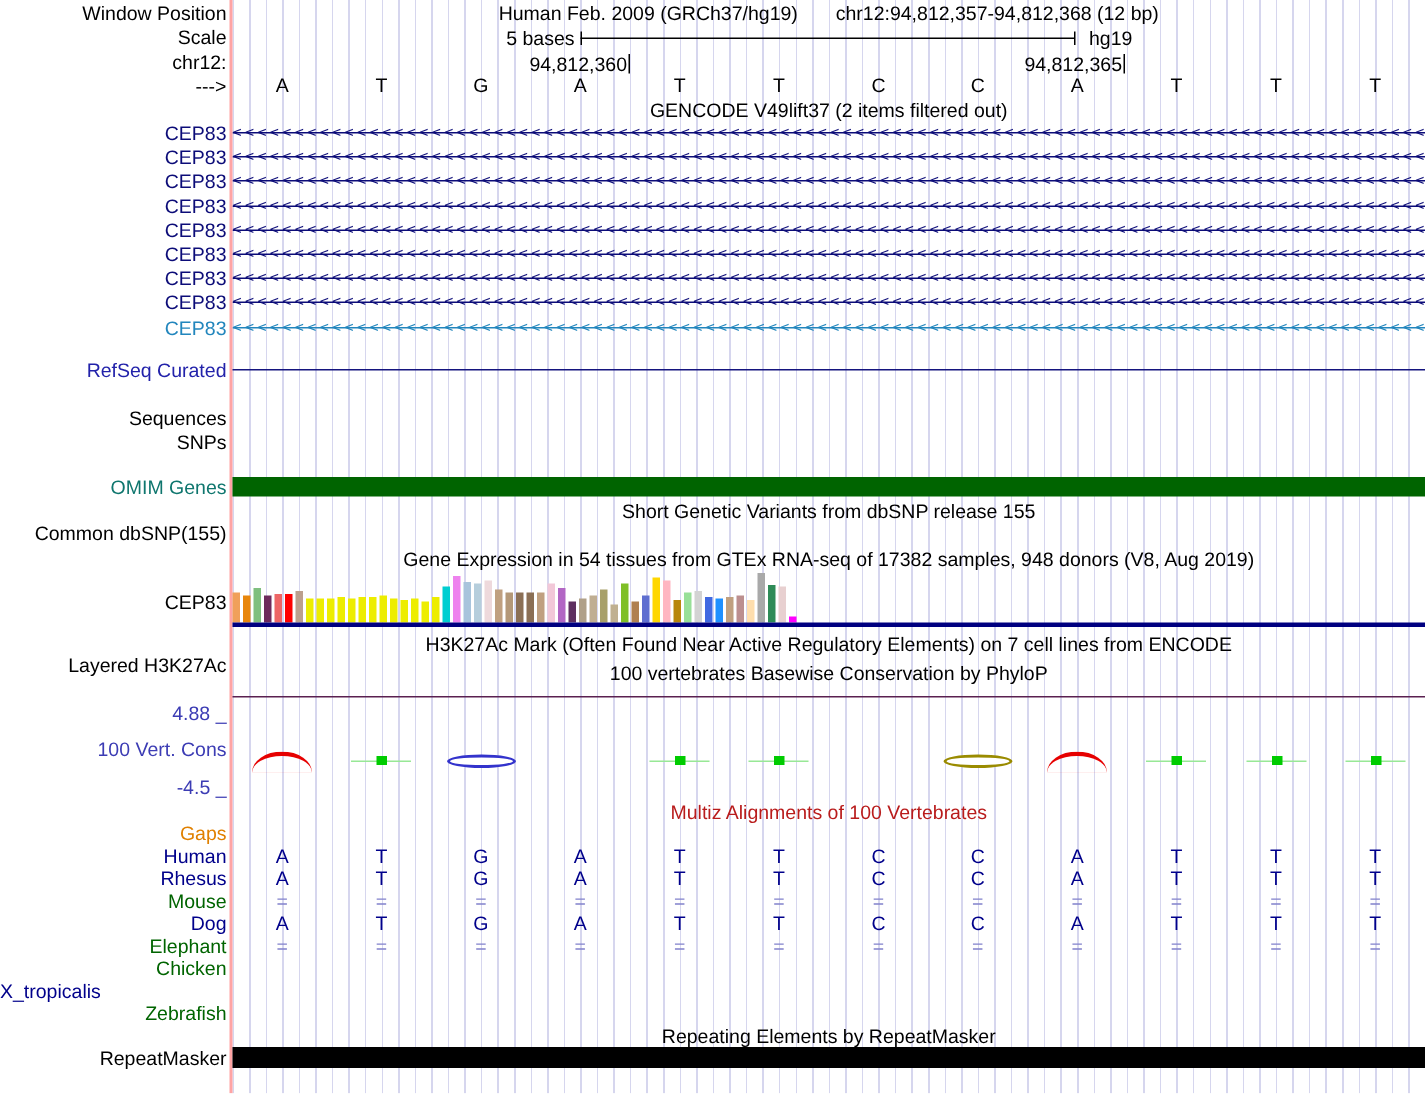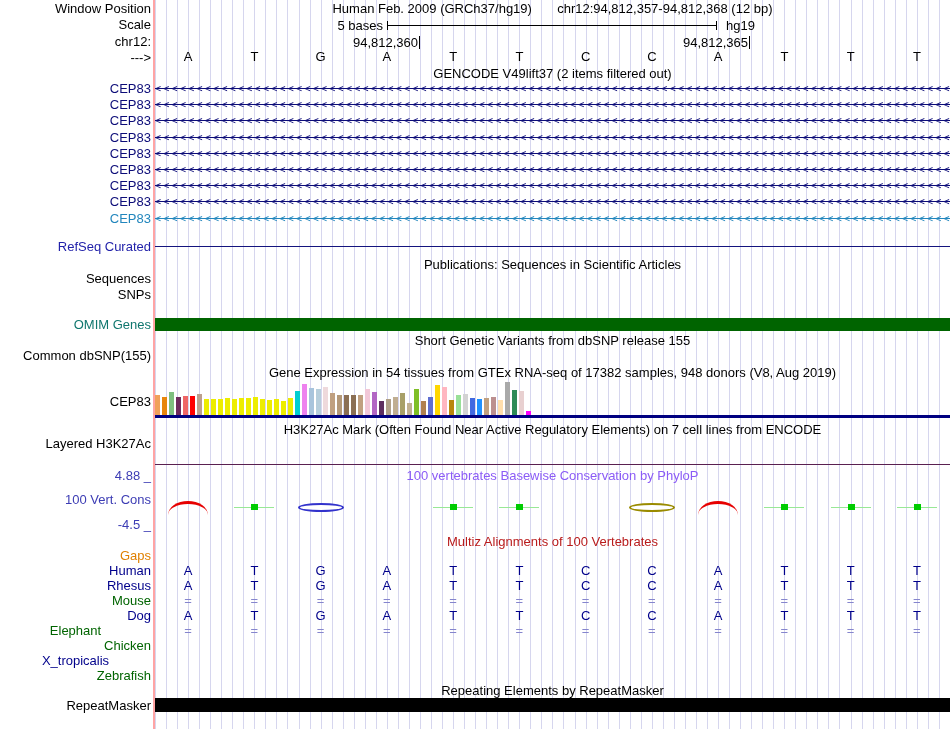--- a/index.html
+++ b/index.html
@@ -102,21 +102,20 @@
       <div style="position: absolute; left: 0px; width: 151px; top: 211.6px; text-align: right; color: rgb(34, 134, 189); line-height: 13px;">CEP83</div>
       <div style="position: absolute; left: 155px; top: 210.6px; width: 795px; height: 14px; overflow: hidden; color: rgb(34, 134, 189);">
         <div style="position: absolute; left: 0px; top: 7px; width: 795px; height: 1px; background: rgb(34, 134, 189);"></div>
         <div style="position: absolute; left: 0px; top: 0px; width: 795px; height: 14px; line-height: 15px; font-family: &quot;DejaVu Sans Mono&quot;, monospace; font-size: 10px; letter-spacing: 2.28px; white-space: nowrap;">&lt;&lt;&lt;&lt;&lt;&lt;&lt;&lt;&lt;&lt;&lt;&lt;&lt;&lt;&lt;&lt;&lt;&lt;&lt;&lt;&lt;&lt;&lt;&lt;&lt;&lt;&lt;&lt;&lt;&lt;&lt;&lt;&lt;&lt;&lt;&lt;&lt;&lt;&lt;&lt;&lt;&lt;&lt;&lt;&lt;&lt;&lt;&lt;&lt;&lt;&lt;&lt;&lt;&lt;&lt;&lt;&lt;&lt;&lt;&lt;&lt;&lt;&lt;&lt;&lt;&lt;&lt;&lt;&lt;&lt;&lt;&lt;&lt;&lt;&lt;&lt;&lt;&lt;&lt;&lt;&lt;&lt;&lt;&lt;&lt;&lt;&lt;&lt;&lt;&lt;&lt;&lt;&lt;&lt;&lt;&lt;</div>
       </div>
     </div>
 
   <div class="lbl" style="top:240px;color:#2222aa">RefSeq Curated</div>
   <div class="hbar" style="top:246px;height:1px;background:#14147e"></div>
 
-  <div class="title" style="top:258px">Publications: Sequences in Scientific Articles</div>
   <div class="lbl" style="top:272px">Sequences</div>
   <div class="lbl" style="top:288px">SNPs</div>
 
   <div class="lbl" style="top:318px;color:#0f766e">OMIM Genes</div>
   <div class="hbar" style="top:318px;height:13px;background:#006400"></div>
 
   <div class="title" style="top:334px">Short Genetic Variants from dbSNP release 155</div>
   <div class="lbl" style="top:349px">Common dbSNP(155)</div>
 
   <div class="title" style="top:366px">Gene Expression in 54 tissues from GTEx RNA-seq of 17382 samples, 948 donors (V8, Aug 2019)</div>
@@ -177,21 +176,21 @@
       <div style="position: absolute; left: 364px; bottom: 0px; width: 5px; height: 24px; background: rgb(232, 208, 208);"></div>
       <div style="position: absolute; left: 371px; bottom: 0px; width: 5px; height: 4px; background: rgb(255, 0, 255);"></div>
     </div>
   <div class="hbar" style="top:415px;height:3px;background:#000080"></div>
 
   <div class="title" style="top:423px">H3K27Ac Mark (Often Found Near Active Regulatory Elements) on 7 cell lines from ENCODE</div>
   <div class="lbl" style="top:437px">Layered H3K27Ac</div>
   <div class="hbar" style="top:464px;height:1px;background:#5a2050"></div>
 
   <div class="lbl" style="top:469px;color:#3c3cb4">4.88 _</div>
-  <div class="title" style="top:469px;color:#8b5cf6">100 vertebrates Basewise Conservation by PhyloP</div>
+  <div class="title" style="top:442px;color:#000000">100 vertebrates Basewise Conservation by PhyloP</div>
   <div class="lbl" style="top:493px;color:#3c3cb4">100 Vert. Cons</div>
   <div id="cons-glyphs">
       <div style="position: absolute; left: 168.125px; top: 501px; width: 40px; height: 11px; border-top: 3px solid rgb(230, 0, 0); border-radius: 50% 50% 0px 0px / 100% 100% 0px 0px;"></div>
       <div style="position: absolute; left: 234.375px; top: 507px; width: 40px; height: 1px; background: rgb(152, 232, 150);"></div>
       <div style="position: absolute; left: 251.375px; top: 504px; width: 7px; height: 6px; background: rgb(0, 204, 0);"></div>
       <div style="position: absolute; left: 297.625px; top: 503px; width: 42px; height: 5px; border: 2px solid rgb(51, 51, 204); border-radius: 50%; background: rgb(255, 255, 255);"></div>
       <div style="position: absolute; left: 433.125px; top: 507px; width: 40px; height: 1px; background: rgb(152, 232, 150);"></div>
       <div style="position: absolute; left: 450.125px; top: 504px; width: 7px; height: 6px; background: rgb(0, 204, 0);"></div>
       <div style="position: absolute; left: 499.375px; top: 507px; width: 40px; height: 1px; background: rgb(152, 232, 150);"></div>
       <div style="position: absolute; left: 516.375px; top: 504px; width: 7px; height: 6px; background: rgb(0, 204, 0);"></div>
@@ -254,34 +253,34 @@
       <div style="position: absolute; left: 287.5px; top: 609px; width: 66.25px; text-align: center; line-height: 13px; color: rgb(0, 0, 139);">G</div>
       <div style="position: absolute; left: 353.75px; top: 609px; width: 66.25px; text-align: center; line-height: 13px; color: rgb(0, 0, 139);">A</div>
       <div style="position: absolute; left: 420px; top: 609px; width: 66.25px; text-align: center; line-height: 13px; color: rgb(0, 0, 139);">T</div>
       <div style="position: absolute; left: 486.25px; top: 609px; width: 66.25px; text-align: center; line-height: 13px; color: rgb(0, 0, 139);">T</div>
       <div style="position: absolute; left: 552.5px; top: 609px; width: 66.25px; text-align: center; line-height: 13px; color: rgb(0, 0, 139);">C</div>
       <div style="position: absolute; left: 618.75px; top: 609px; width: 66.25px; text-align: center; line-height: 13px; color: rgb(0, 0, 139);">C</div>
       <div style="position: absolute; left: 685px; top: 609px; width: 66.25px; text-align: center; line-height: 13px; color: rgb(0, 0, 139);">A</div>
       <div style="position: absolute; left: 751.25px; top: 609px; width: 66.25px; text-align: center; line-height: 13px; color: rgb(0, 0, 139);">T</div>
       <div style="position: absolute; left: 817.5px; top: 609px; width: 66.25px; text-align: center; line-height: 13px; color: rgb(0, 0, 139);">T</div>
       <div style="position: absolute; left: 883.75px; top: 609px; width: 66.25px; text-align: center; line-height: 13px; color: rgb(0, 0, 139);">T</div>
-      <div style="position: absolute; left: 0px; width: 151px; top: 624px; text-align: center; color: rgb(0, 100, 0); line-height: 13px;">Elephant</div>
+      <div style="position: absolute; left: 0px; width: 151px; top: 624px; text-align: right; color: rgb(0, 100, 0); line-height: 13px;">Elephant</div>
       <div style="position: absolute; left: 155px; top: 624px; width: 66.25px; text-align: center; line-height: 13px; color: rgb(133, 133, 205);">=</div>
       <div style="position: absolute; left: 221.25px; top: 624px; width: 66.25px; text-align: center; line-height: 13px; color: rgb(133, 133, 205);">=</div>
       <div style="position: absolute; left: 287.5px; top: 624px; width: 66.25px; text-align: center; line-height: 13px; color: rgb(133, 133, 205);">=</div>
       <div style="position: absolute; left: 353.75px; top: 624px; width: 66.25px; text-align: center; line-height: 13px; color: rgb(133, 133, 205);">=</div>
       <div style="position: absolute; left: 420px; top: 624px; width: 66.25px; text-align: center; line-height: 13px; color: rgb(133, 133, 205);">=</div>
       <div style="position: absolute; left: 486.25px; top: 624px; width: 66.25px; text-align: center; line-height: 13px; color: rgb(133, 133, 205);">=</div>
       <div style="position: absolute; left: 552.5px; top: 624px; width: 66.25px; text-align: center; line-height: 13px; color: rgb(133, 133, 205);">=</div>
       <div style="position: absolute; left: 618.75px; top: 624px; width: 66.25px; text-align: center; line-height: 13px; color: rgb(133, 133, 205);">=</div>
       <div style="position: absolute; left: 685px; top: 624px; width: 66.25px; text-align: center; line-height: 13px; color: rgb(133, 133, 205);">=</div>
       <div style="position: absolute; left: 751.25px; top: 624px; width: 66.25px; text-align: center; line-height: 13px; color: rgb(133, 133, 205);">=</div>
       <div style="position: absolute; left: 817.5px; top: 624px; width: 66.25px; text-align: center; line-height: 13px; color: rgb(133, 133, 205);">=</div>
       <div style="position: absolute; left: 883.75px; top: 624px; width: 66.25px; text-align: center; line-height: 13px; color: rgb(133, 133, 205);">=</div>
       <div style="position: absolute; left: 0px; width: 151px; top: 639px; text-align: right; color: rgb(0, 100, 0); line-height: 13px;">Chicken</div>
-      <div style="position: absolute; left: 0px; width: 151px; top: 654px; text-align: center; color: rgb(0, 0, 139); line-height: 13px;">X_tropicalis</div>
+      <div style="position: absolute; left: 0px; width: 151px; top: 654px; text-align: left; color: rgb(0, 0, 139); line-height: 13px;">X_tropicalis</div>
       <div style="position: absolute; left: 0px; width: 151px; top: 669px; text-align: right; color: rgb(0, 100, 0); line-height: 13px;">Zebrafish</div>
     </div>
 
   <div class="title" style="top:684px">Repeating Elements by RepeatMasker</div>
   <div class="lbl" style="top:699px">RepeatMasker</div>
   <div class="hbar" style="top:698px;height:14px;background:#000"></div>
 </div>
 
 </body></html>

